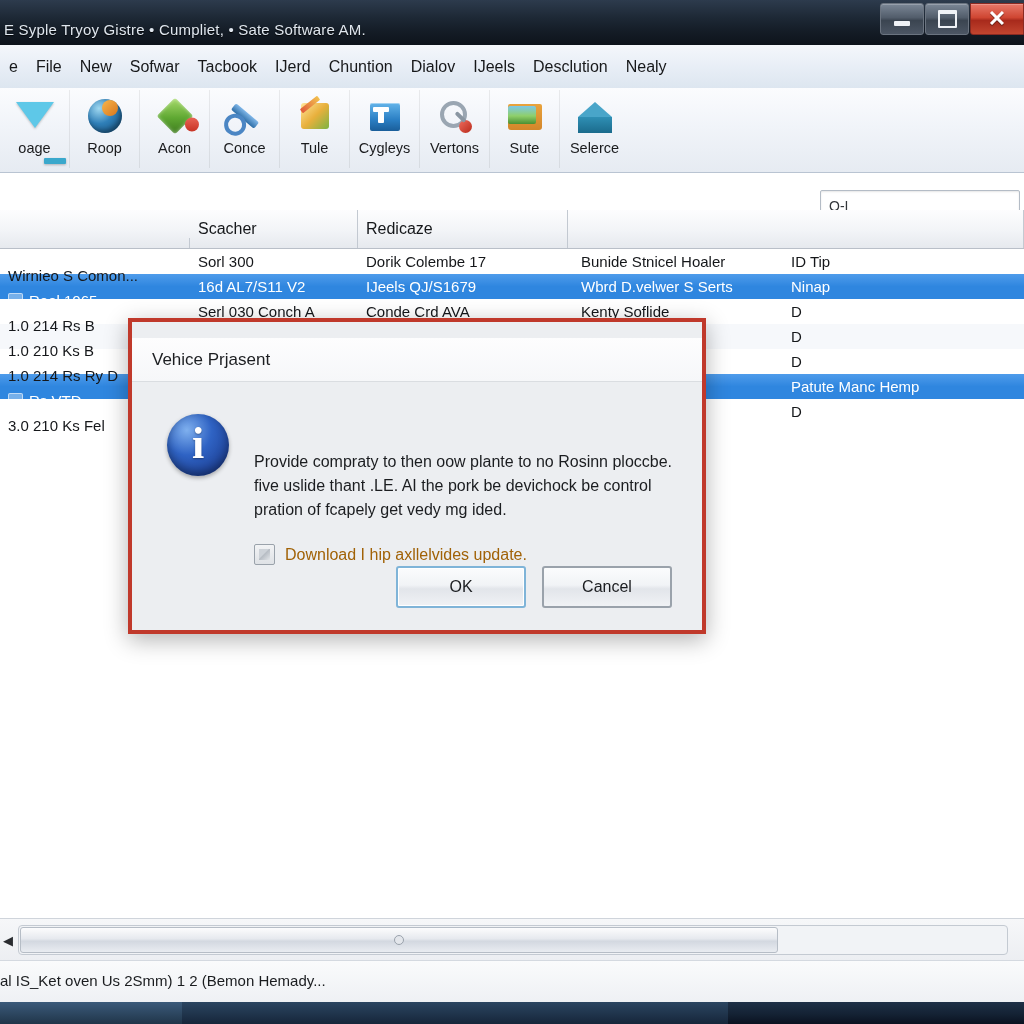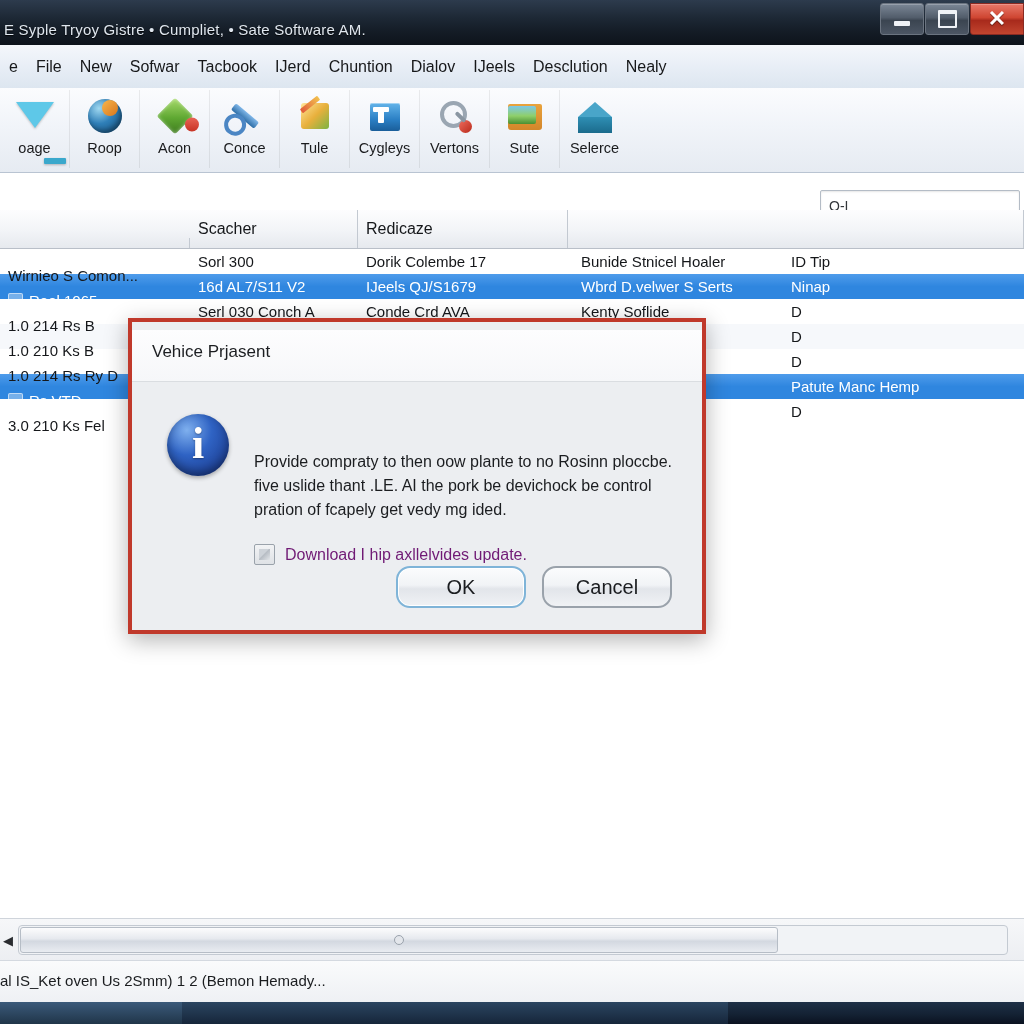--- a/index.html
+++ b/index.html
@@ -203,21 +203,21 @@
 
   
   .dialog{
     position:absolute;left:128px;top:318px;width:578px;height:316px;
     background:#eceef1;
     border:4px solid #c0392b;
     box-shadow:0 6px 22px rgba(0,0,0,.30);
     box-sizing:border-box;
   }
   .dlg-title{
-    position:absolute;left:0;top:8px;width:100%;height:52px;
+    position:absolute;left:0;top:16px;width:100%;height:44px;
     background:linear-gradient(180deg,#fdfdfe 0%,#f6f7f9 100%);
     border-bottom:1px solid #dadde1;box-sizing:border-box;
   }
   .dlg-title span{
     position:absolute;left:20px;top:12px;font-size:17px;color:#1c1e21;white-space:nowrap;
   }
   .dlg-body{position:absolute;left:0;top:44px;width:100%;bottom:0;}
   .dlg-icon{
     position:absolute;left:35px;top:48px;width:62px;height:62px;border-radius:50%;
     background:radial-gradient(circle at 32% 26%,#7fb0ee 0%,#2f63c4 40%,#16307f 100%);
@@ -237,25 +237,25 @@
   }
   .cbx{
     width:19px;height:19px;border:1px solid #9aa2ab;border-radius:2px;
     background:linear-gradient(180deg,#f2f3f5,#dfe2e6);
     display:flex;align-items:center;justify-content:center;margin-right:10px;
   }
   .cbx i{
     width:11px;height:11px;display:block;
     background:linear-gradient(135deg,#cdd2d8 0%,#cdd2d8 45%,#b4bac1 46%,#e3e6ea 100%);
   }
-  .dlg-check span{font-size:16px;color:#701a75;white-space:nowrap;}
+  .dlg-check span{font-size:16px;color:#a16207;white-space:nowrap;}
   .dlg-buttons{position:absolute;right:30px;bottom:22px;display:flex;gap:16px;}
   .btn{
-    width:126px;height:38px;border-radius:14px;
-    font-family:"Liberation Sans", sans-serif;font-size:20px;color:#1b1d20;
+    width:126px;height:38px;border-radius:3px;
+    font-family:"Liberation Sans", sans-serif;font-size:16px;color:#1b1d20;
     display:flex;align-items:center;justify-content:center;cursor:default;
     background:linear-gradient(180deg,#fbfcfd 0%,#f1f3f6 45%,#e2e5ea 55%,#f0f2f5 100%);
     text-align:center;
   }
   .btn.primary{border:2px solid #7fb4d8;box-shadow:inset 0 0 0 1px #ffffff;}
   .btn.secondary{border:2px solid #9aa2ab;}
 </style>
 </head>
 <body>
 

